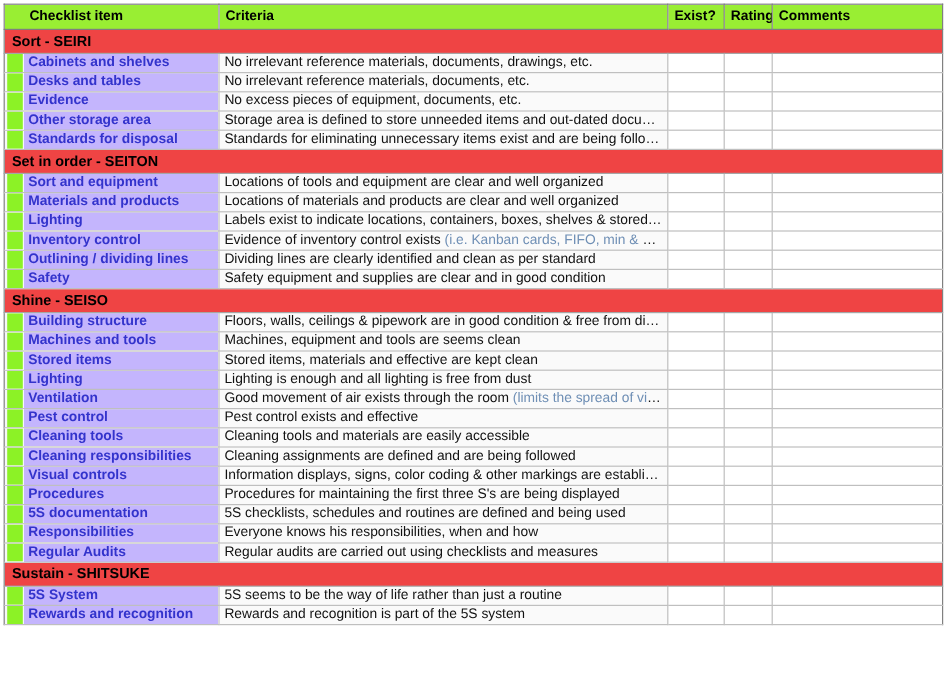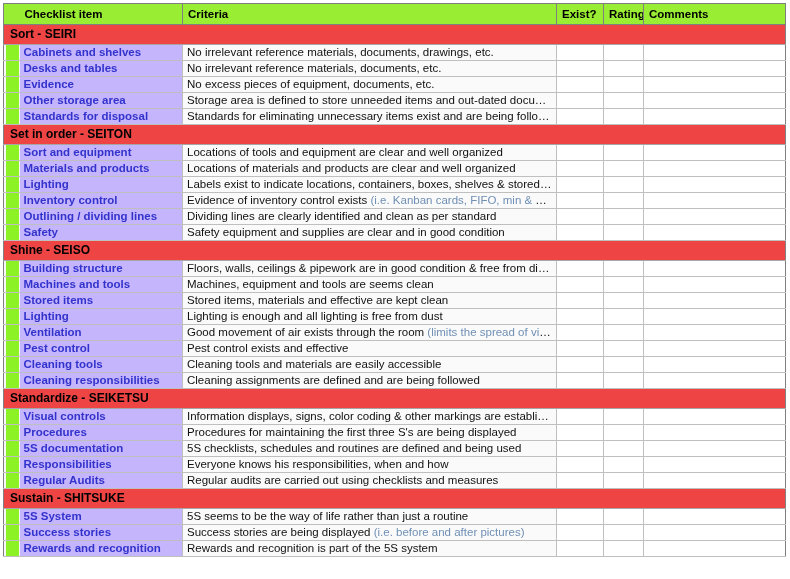--- a/index.html
+++ b/index.html
@@ -344,23 +344,20 @@
         <tr class="item-row">
           <td class="cell-swatch">
             <span class="swatch"></span>
           </td>
           <td class="cell-item">Cleaning responsibilities</td>
           <td class="cell-criteria"><span>Cleaning assignments are defined and are being followed</span></td>
           <td class="cell-exist"></td>
           <td class="cell-rating"></td>
           <td class="cell-comments"></td>
         </tr>
-        <tr class="section-row">
-          <td colspan="6">Standardize - SEIKETSU</td>
-        </tr>
         <tr class="item-row">
           <td class="cell-swatch">
             <span class="swatch"></span>
           </td>
           <td class="cell-item">Visual controls</td>
           <td class="cell-criteria"><span>Information displays, signs, color coding &amp; other markings are established</span></td>
           <td class="cell-exist"></td>
           <td class="cell-rating"></td>
           <td class="cell-comments"></td>
         </tr>
@@ -406,30 +403,20 @@
         </tr>
         <tr class="section-row">
           <td colspan="6">Sustain - SHITSUKE</td>
         </tr>
         <tr class="item-row">
           <td class="cell-swatch">
             <span class="swatch"></span>
           </td>
           <td class="cell-item">5S System</td>
           <td class="cell-criteria"><span>5S seems to be the way of life rather than just a routine</span></td>
-          <td class="cell-exist"></td>
-          <td class="cell-rating"></td>
-          <td class="cell-comments"></td>
-        </tr>
-        <tr class="item-row">
-          <td class="cell-swatch">
-            <span class="swatch"></span>
-          </td>
-          <td class="cell-item">Success stories</td>
-          <td class="cell-criteria"><span>Success stories are being displayed </span><span class="note">(i.e. before and after pictures)</span></td>
           <td class="cell-exist"></td>
           <td class="cell-rating"></td>
           <td class="cell-comments"></td>
         </tr>
         <tr class="item-row">
           <td class="cell-swatch">
             <span class="swatch"></span>
           </td>
           <td class="cell-item">Rewards and recognition</td>
           <td class="cell-criteria"><span>Rewards and recognition is part of the 5S system</span></td>

